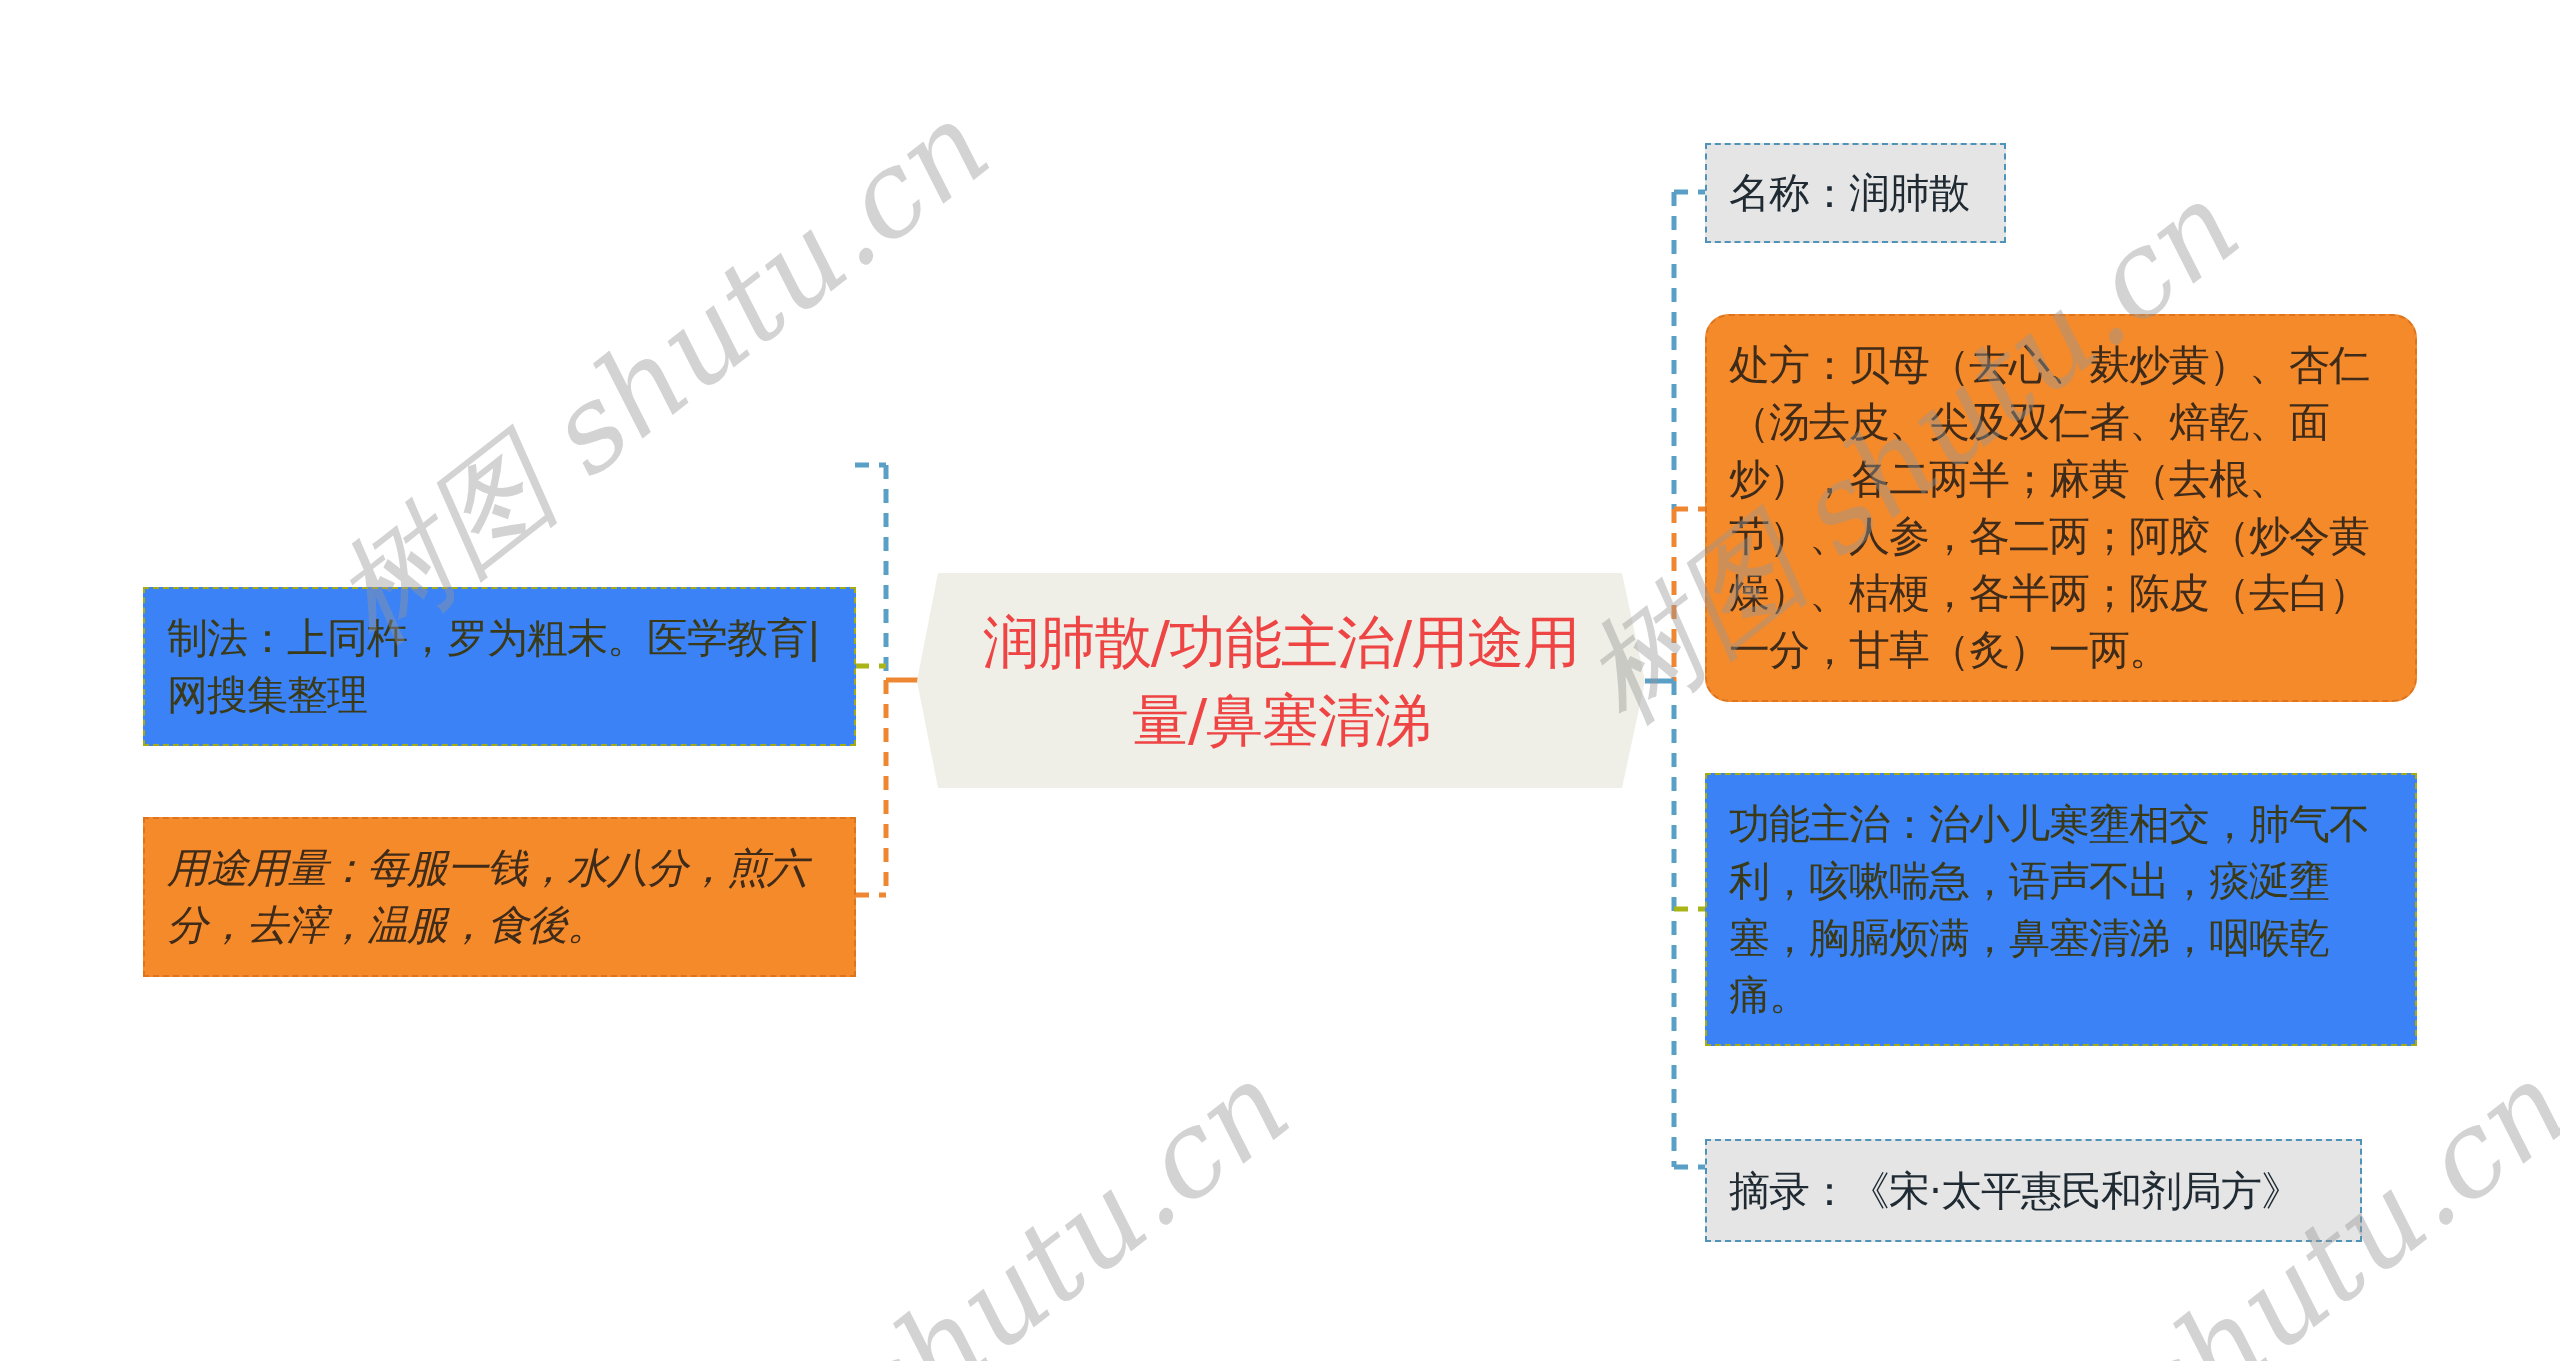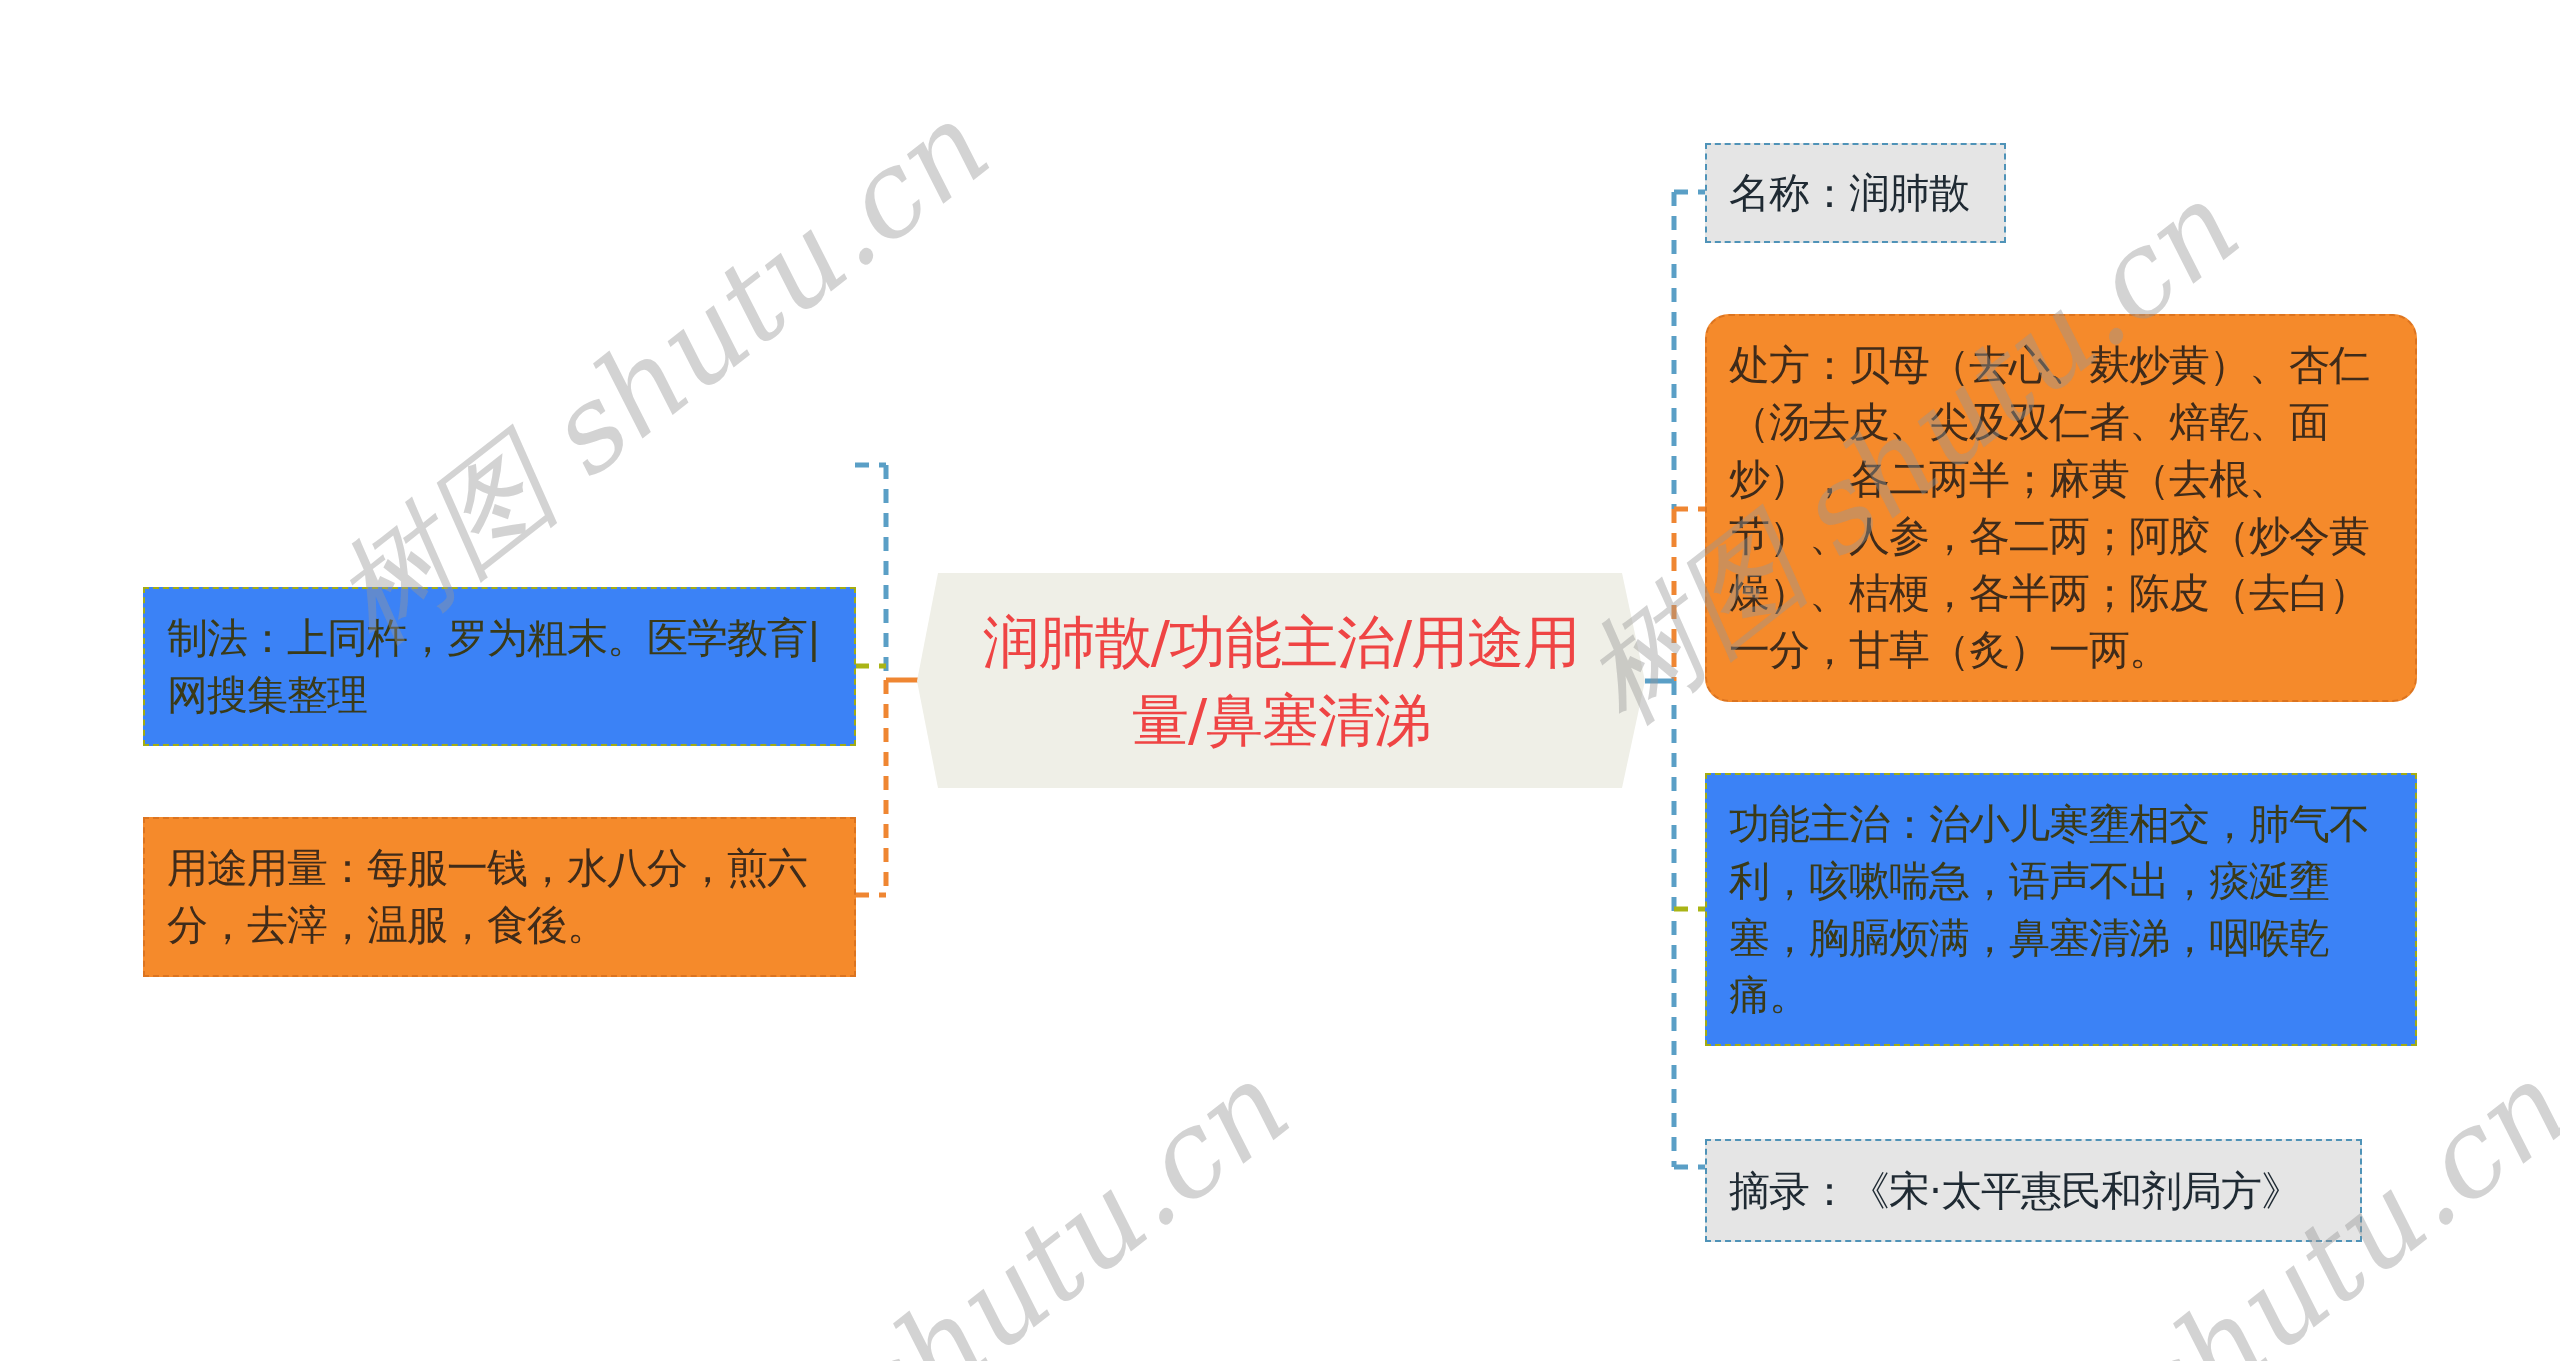--- a/index.html
+++ b/index.html
@@ -60,21 +60,21 @@
       <div>润肺散/功能主治/用途用</div>
       <div>量/鼻塞清涕</div>
     </div>
   </div>
 
 
   <div class="node green" style="left:143px; top:587px; width:713px; height:159px;">
     <div class="txt">制法：上同杵，罗为粗末。医学教育|网搜集整理</div>
   </div>
 
-  <div class="node orange" style="left:143px; top:817px; width:713px; height:160px;">
+  <div class="node orange" style="left:143px; top:817px; width:713px; height:160px;font-style:italic;">
     <div class="txt">用途用量：每服一钱，水八分，煎六分，去滓，温服，食後。</div>
   </div>
 
   <div class="node blue" style="left:1705px; top:143px; width:301px; height:100px;">
     <div class="txt">名称：润肺散</div>
   </div>
 
   <div class="node orange" style="left:1705px; top:314px; width:712px; height:388px;border-radius:24px;">
     <div class="txt">处方：贝母（去心、麸炒黄）、杏仁（汤去皮、尖及双仁者、焙乾、面炒），各二两半；麻黄（去根、节）、人参，各二两；阿胶（炒令黄燥）、桔梗，各半两；陈皮（去白）一分，甘草（炙）一两。</div>
   </div>

